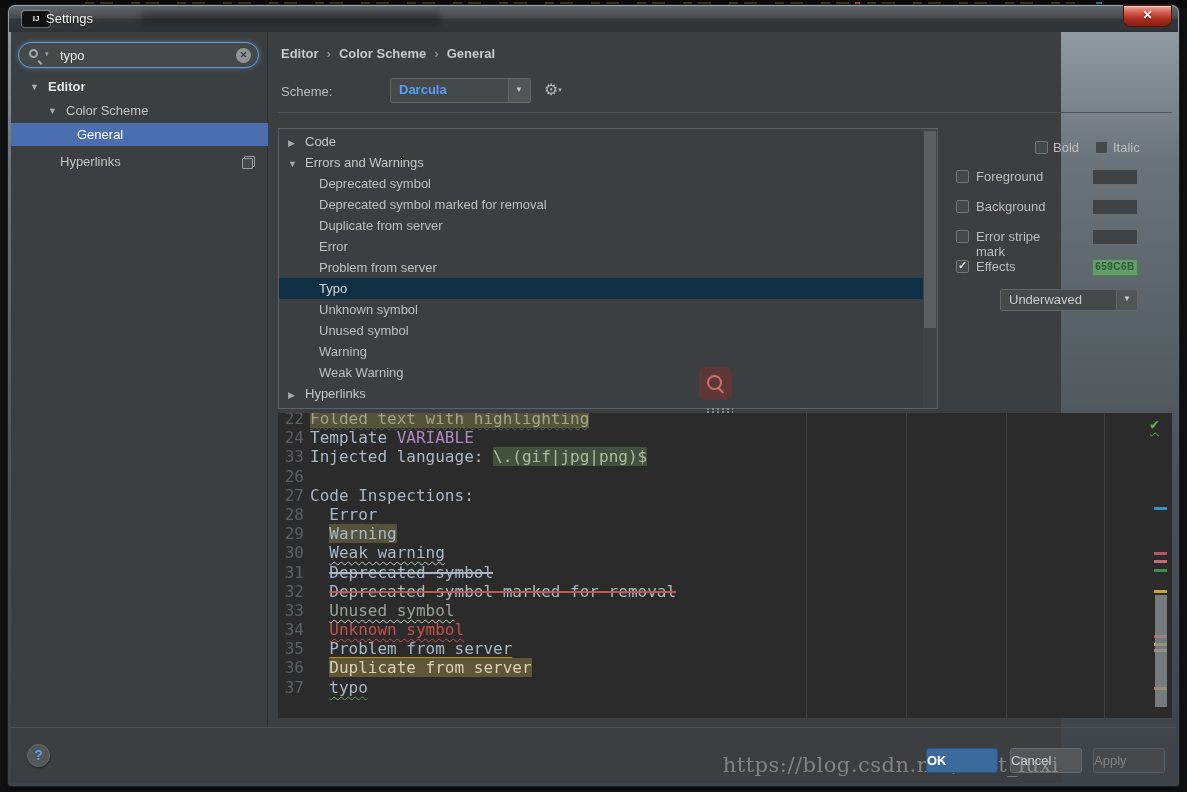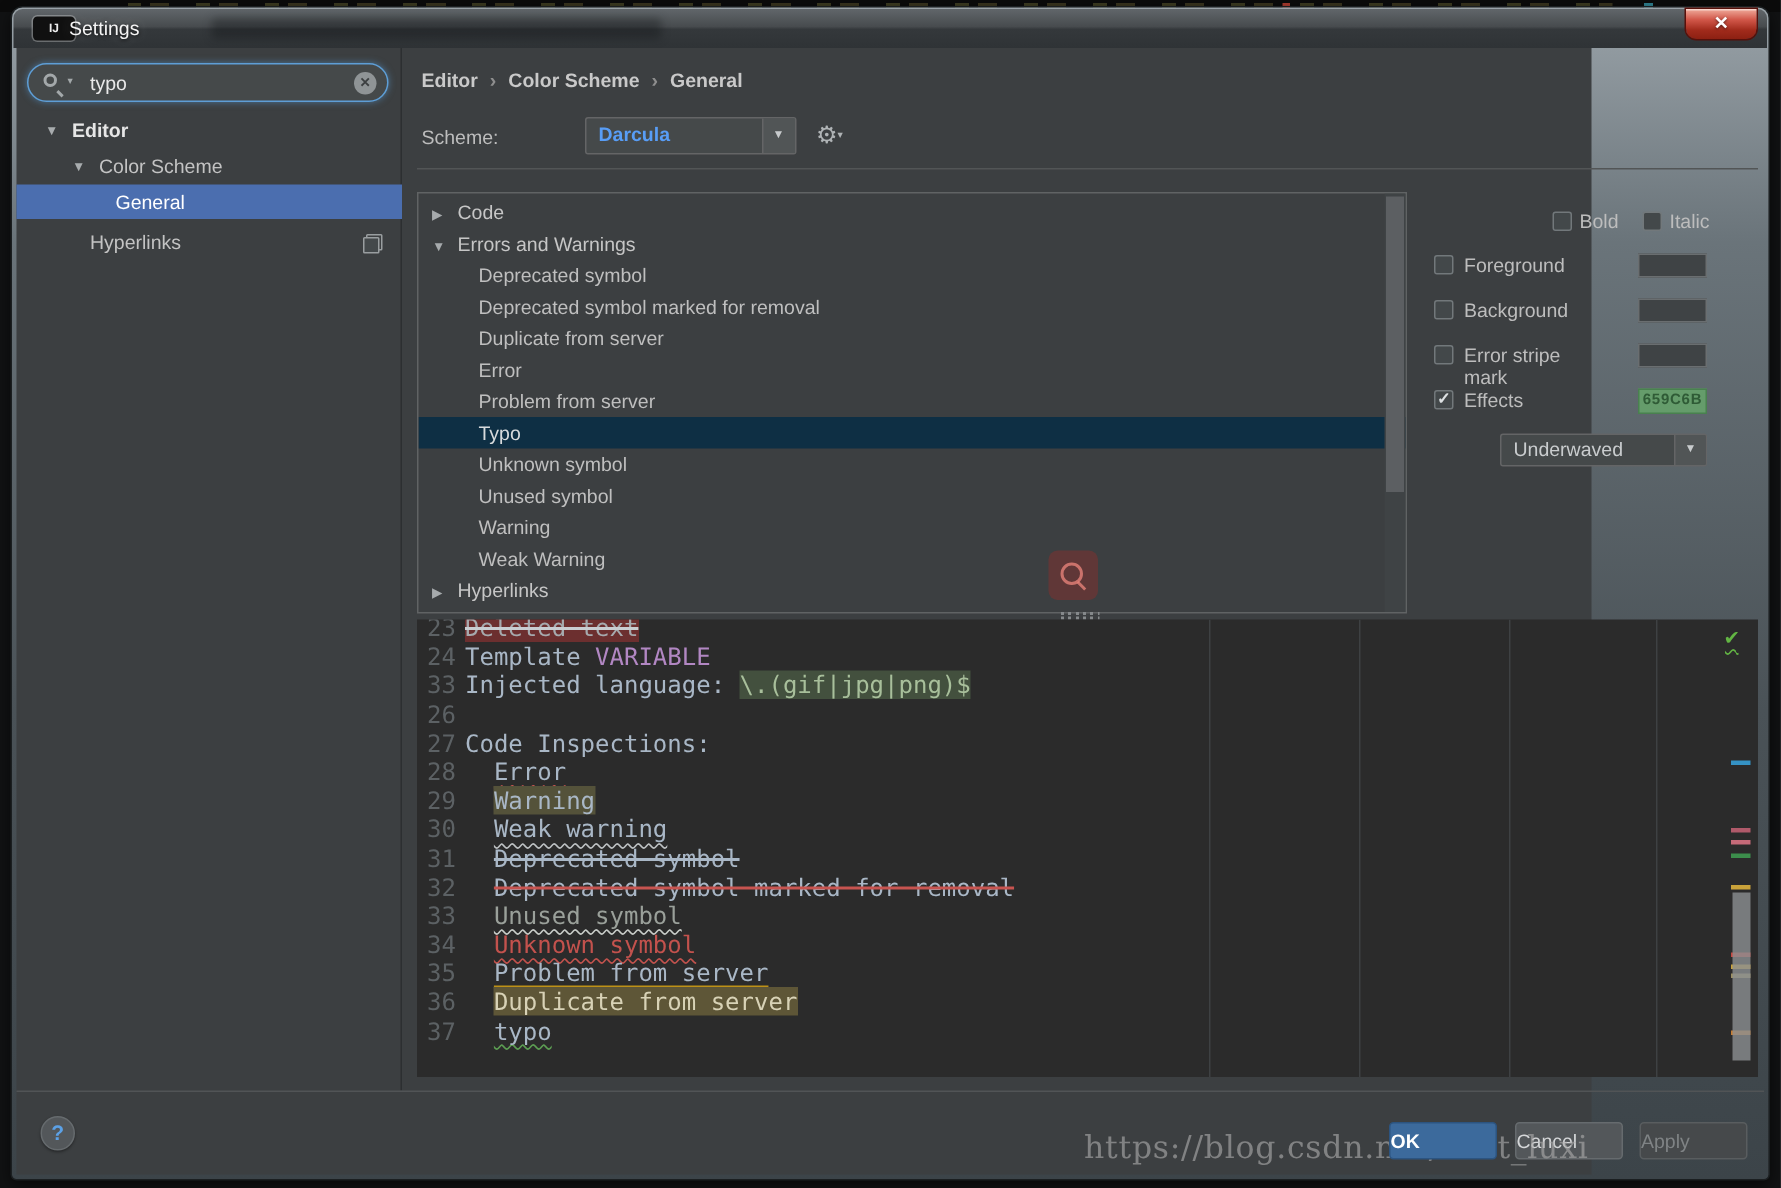--- a/index.html
+++ b/index.html
@@ -259,21 +259,21 @@
         <i></i>
         <i></i>
       </div>
 
     <div class="preview">
       <div class="guide" style="left:528px;"></div>
       <div class="guide" style="left:628px;"></div>
       <div class="guide" style="left:728px;"></div>
       <div class="guide" style="left:826px;"></div>
       <div class="code-col">
-          <div class="code-line"><span class="ln">23</span><span class="seg-deleted">Deleted text</span></div>
+          <div class="code-line"><span class="ln">22</span><span class="seg-folded">Folded text with highlighting</span></div>
           <div class="code-line"><span class="ln">24</span><span class="seg-plain">Template </span><span class="seg-template-var">VARIABLE</span></div>
           <div class="code-line"><span class="ln">33</span><span class="seg-plain">Injected language: </span><span class="seg-injected">\.(gif|jpg|png)$</span></div>
           <div class="code-line"><span class="ln">26</span></div>
           <div class="code-line"><span class="ln">27</span><span class="seg-plain">Code Inspections:</span></div>
           <div class="code-line"><span class="ln">28</span><span class="seg-plain">  </span><span class="seg-error u-wavy">Error</span></div>
           <div class="code-line"><span class="ln">29</span><span class="seg-plain">  </span><span class="seg-warning">Warning</span></div>
           <div class="code-line"><span class="ln">30</span><span class="seg-plain">  </span><span class="seg-weak-warning u-wavy">Weak warning</span></div>
           <div class="code-line"><span class="ln">31</span><span class="seg-plain">  </span><span class="seg-deprecated">Deprecated symbol</span></div>
           <div class="code-line"><span class="ln">32</span><span class="seg-plain">  </span><span class="seg-marked-removal">Deprecated symbol marked for removal</span></div>
           <div class="code-line"><span class="ln">33</span><span class="seg-plain">  </span><span class="seg-unused u-wavy">Unused symbol</span></div>

